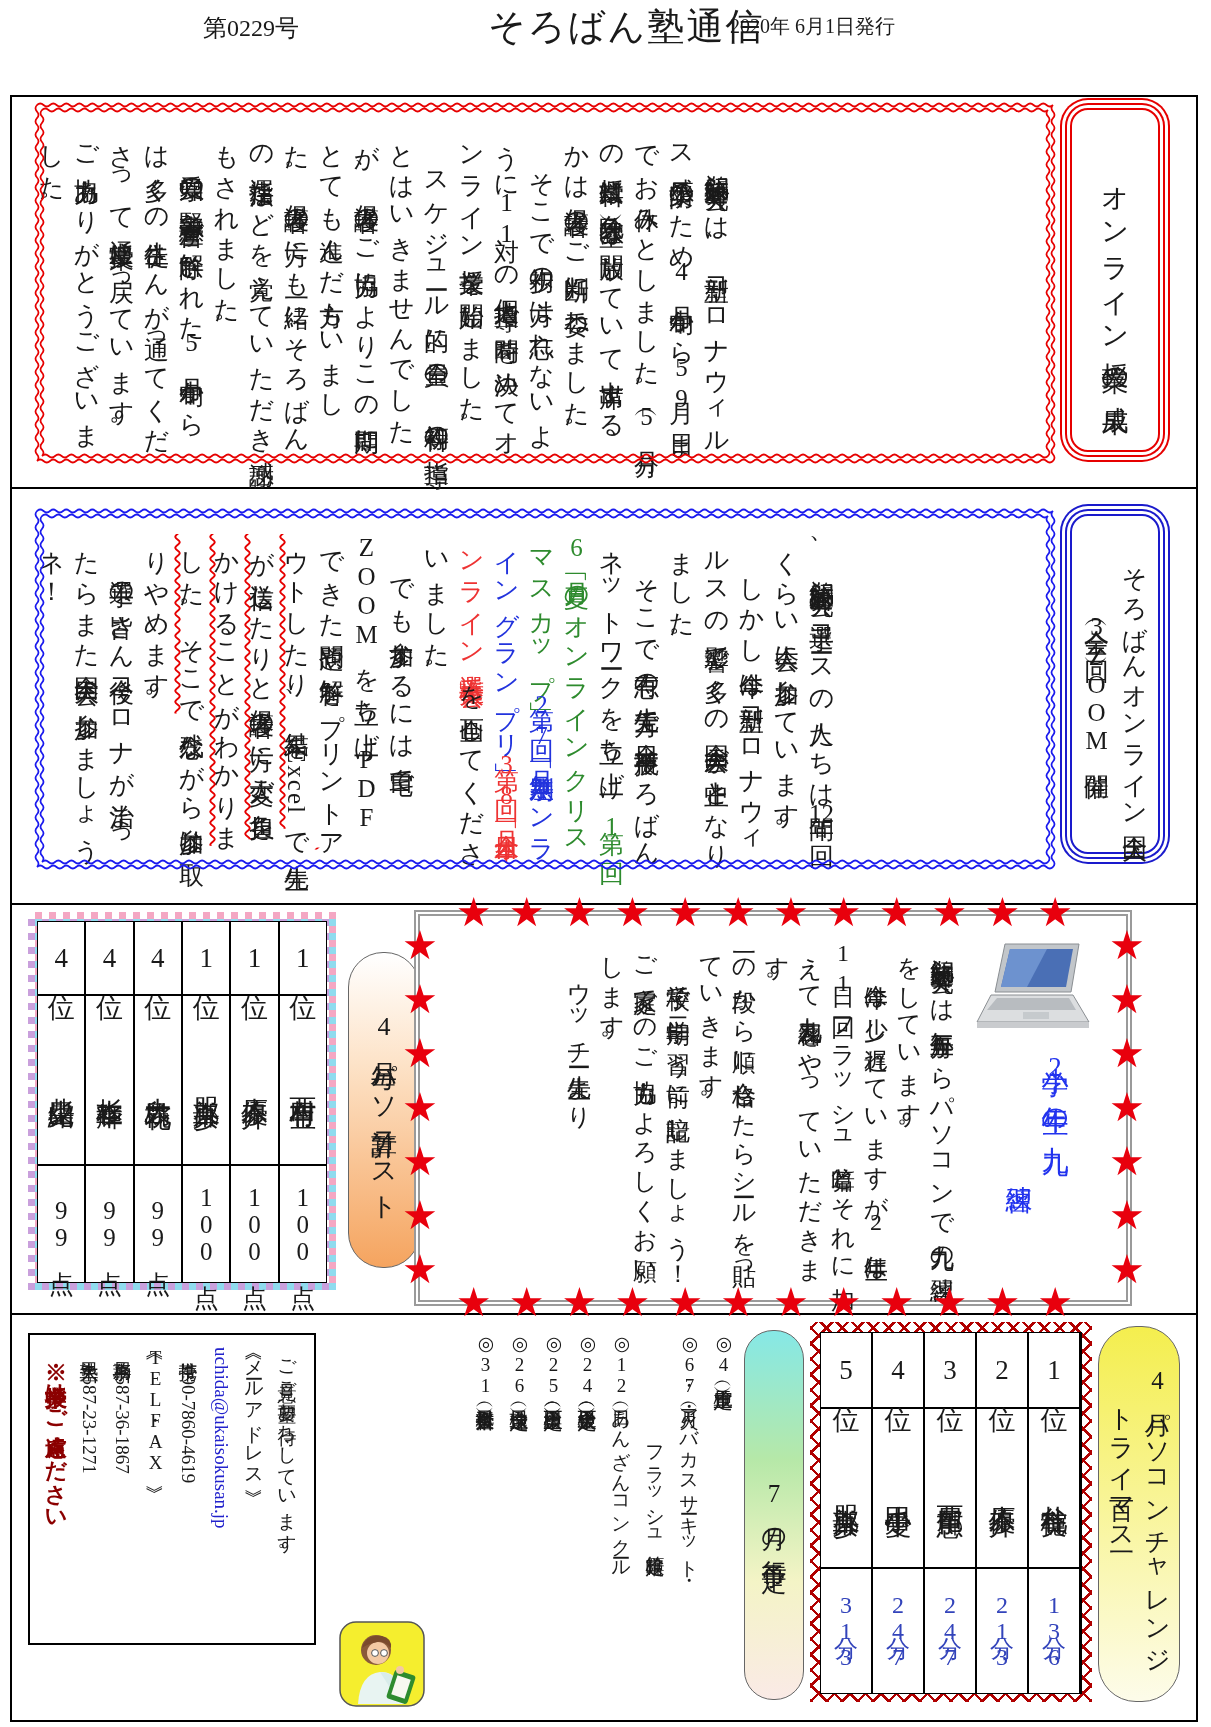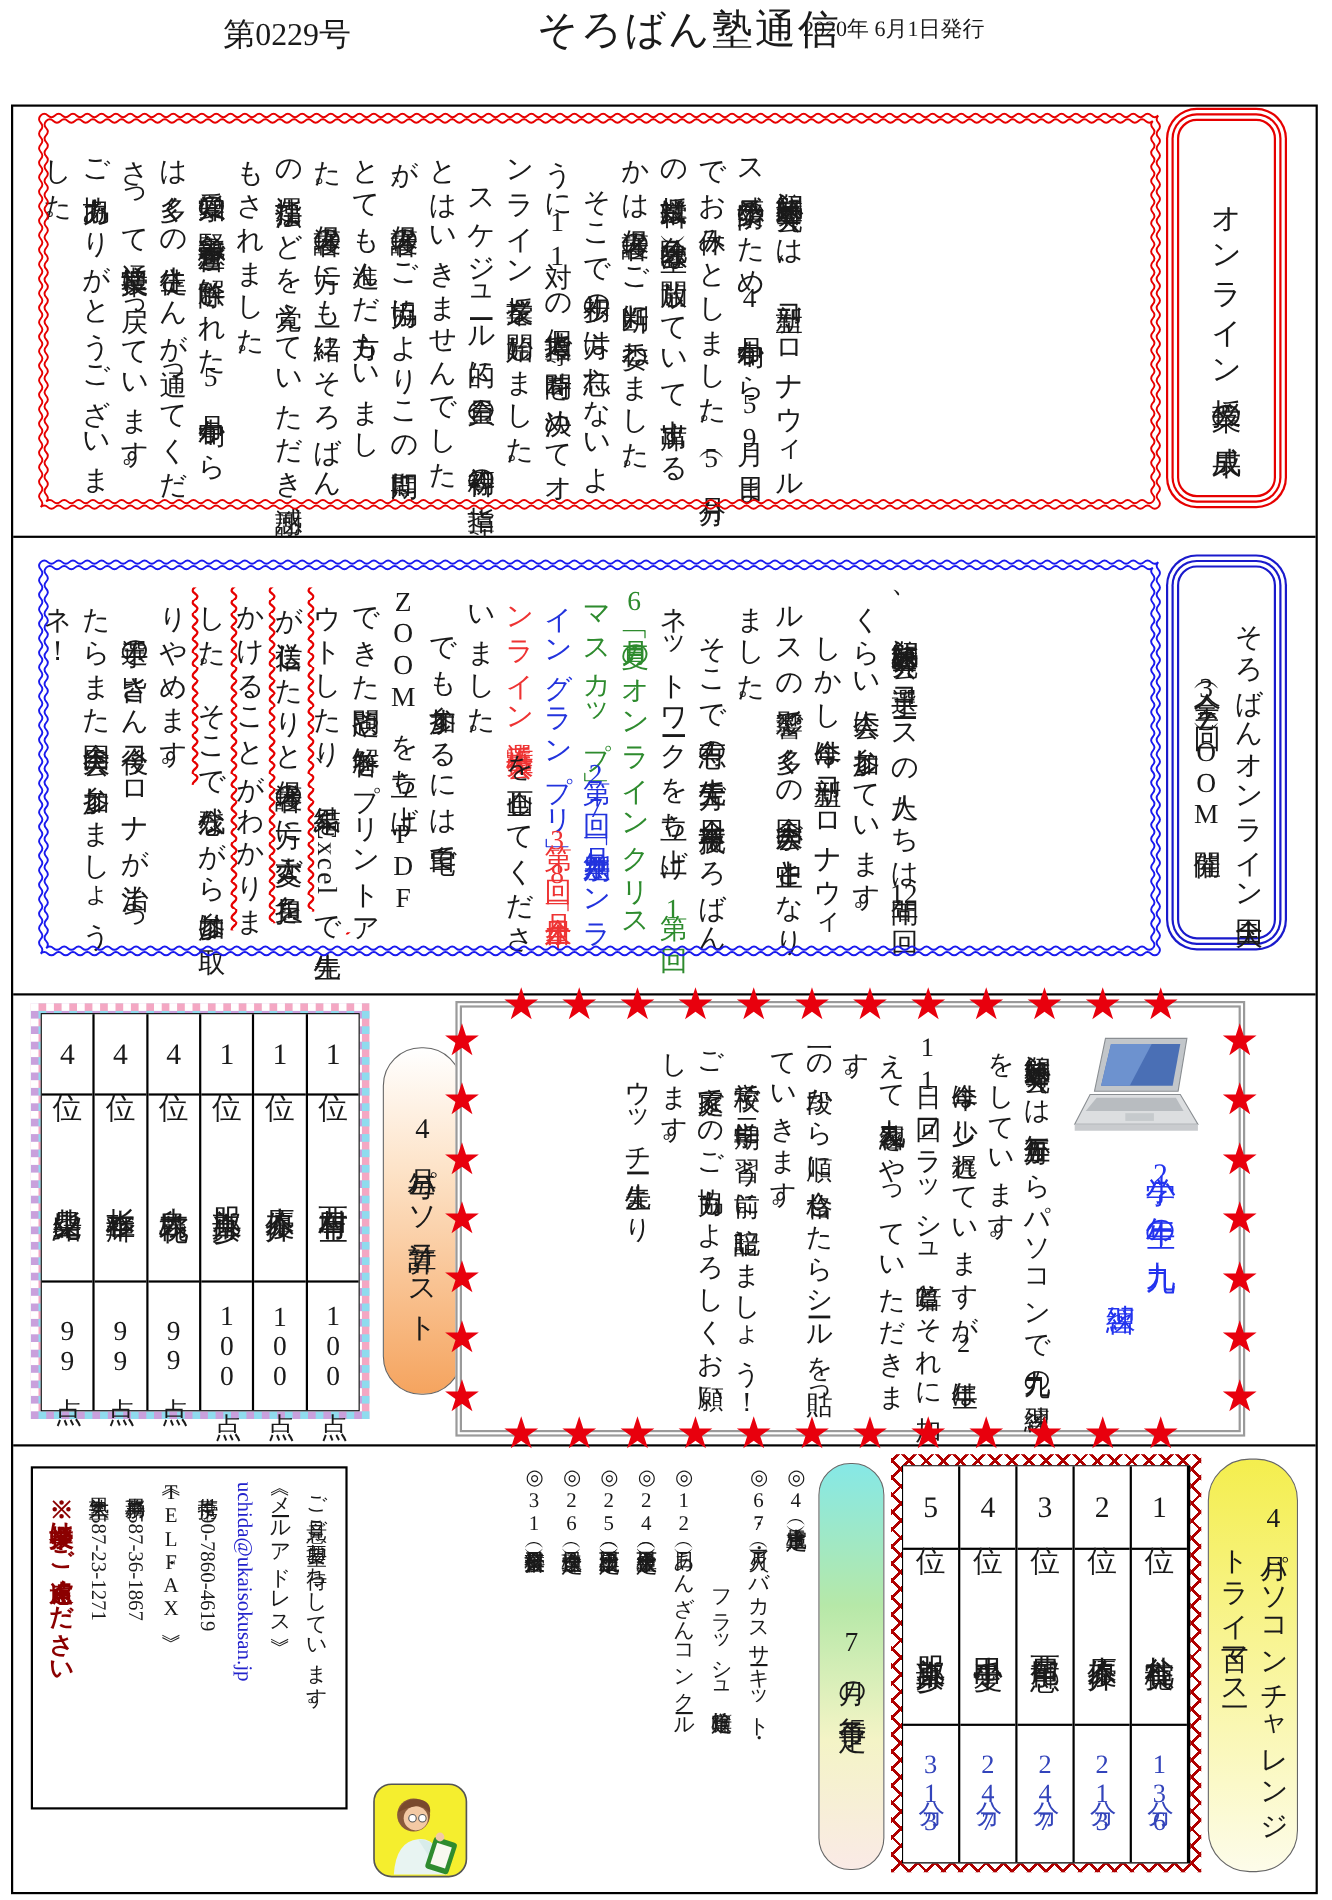--- a/index.html
+++ b/index.html
@@ -5,21 +5,21 @@
   html,body{margin:0;padding:0;background:#fff;}
   #page{position:relative;width:1211px;height:1727px;background:#fff;overflow:hidden;
         font-family:"Liberation Serif","DejaVu Serif",serif;color:#1a1a1a;}
   .abs{position:absolute;}
   .vtext{writing-mode:vertical-rl;text-orientation:upright;}
   .vtext p{margin:0;}
   .lat{text-orientation:sideways;}
   .tcy{text-combine-upright:all;}
 
   
-  #hd-issue{left:203px;top:12px;font-size:29px;}
+  #hd-issue{left:203px;top:12px;font-size:24px;}
   #hd-title{left:450px;top:2px;font-size:37px;font-weight:normal;letter-spacing:2px;margin-left:38px;}
   #hd-date{left:730px;top:13px;font-size:20px;}
 
   
   #outer{left:10px;top:95px;width:1184px;height:1623px;border:2px solid #000;}
   .divider{left:12px;width:1184px;height:2px;background:#000;}
 
   
   .wavy-frame{background:#fff;}
   .wavy-frame svg{position:absolute;left:0;top:0;pointer-events:none;}

